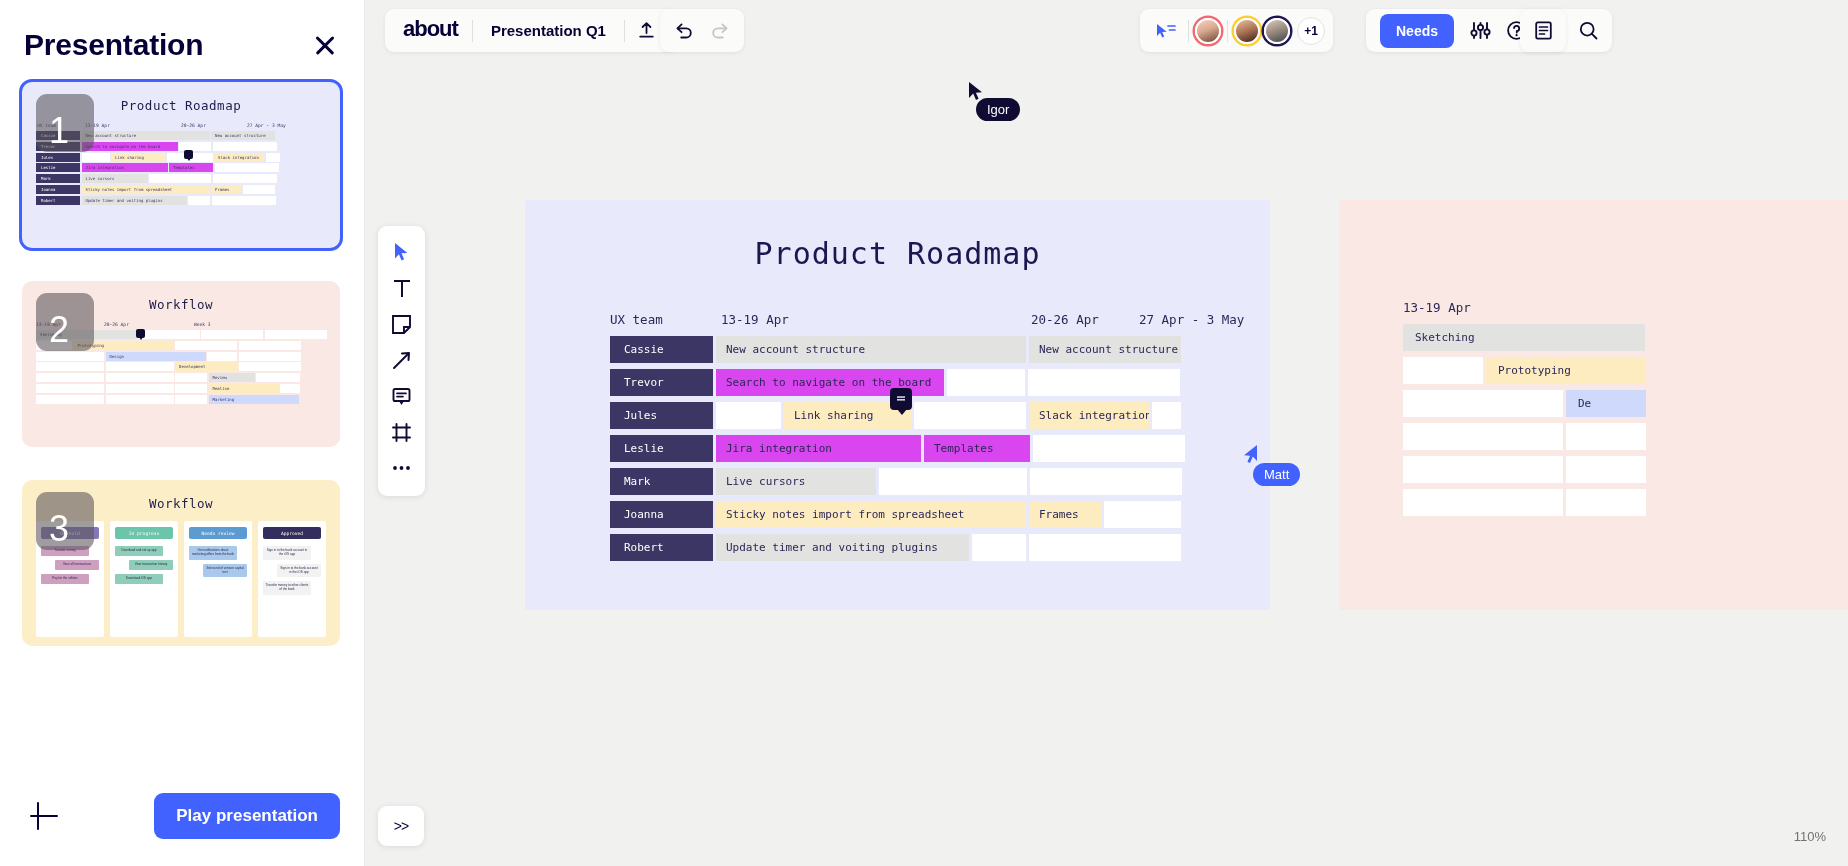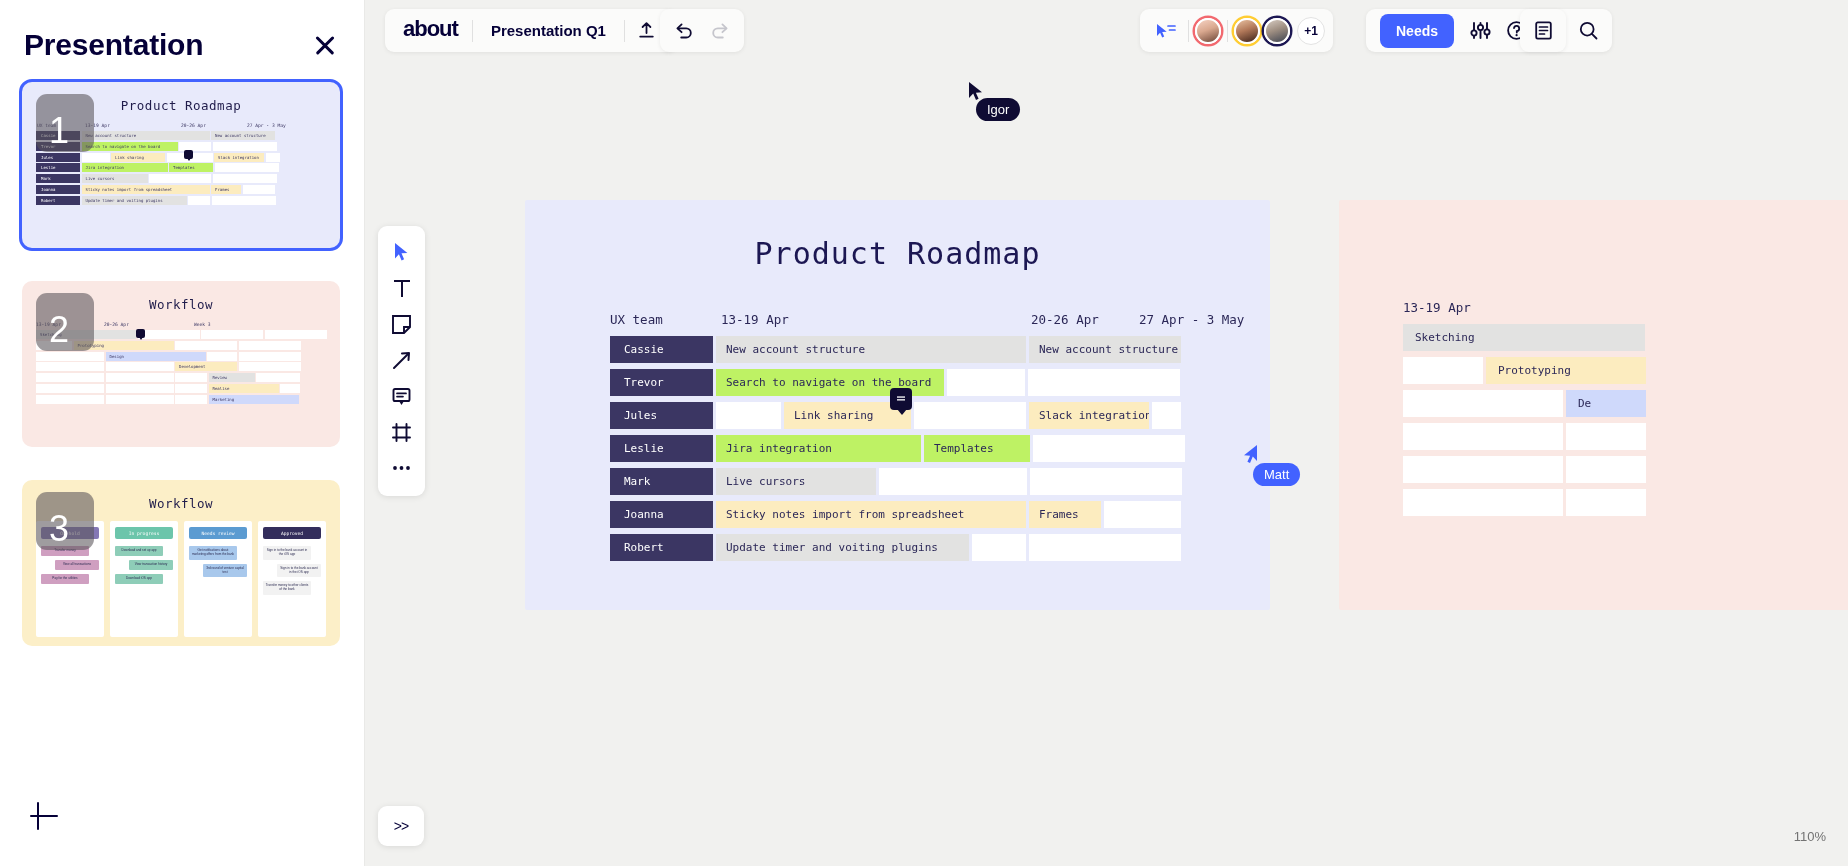--- a/index.html
+++ b/index.html
@@ -71,21 +71,21 @@
   .mini-head span { display: inline-block; }
   .mini-row { display: flex; gap: 1.5px; margin-bottom: 1.8px; height: 9px; align-items: stretch; }
   .mini-name {
     width: 44px; background: #3b3663; color: #fff;
     font-size: 4px; display: flex; align-items: center; padding-left: 5px;
     flex: 0 0 auto;
   }
   .mini-cell { font-size: 4px; color: #3b3663; display: flex; align-items: center; padding-left: 4px; }
   .c-white { background: #fff; }
   .c-gray  { background: #e2e2e1; }
-  .c-lav   { background: #bef264; text-align: center; }
+  .c-lav   { background: #d946ef; text-align: center; }
   .c-yel   { background: #fcecbf; }
 
   
   .w2-head { display:flex; font-size:4.6px; color:#3b3663; margin-bottom:3px; }
   .w2-row { display:flex; gap:1.5px; margin-bottom:1.8px; height:9px; }
   .w2-cell { font-size:4px; color:#3b3663; display:flex; align-items:center; padding-left:4px; }
 
   
   .k-cols { display: flex; gap: 6px; height: 116px; margin-top: 2px; }
   .k-col { flex: 1; background: #fff; border-radius: 2px; padding: 6px 5px; position: relative; }
@@ -672,14 +672,15 @@
               <div class="k-note" style="background: rgb(242, 242, 242); margin-left: 0px; margin-right: 10px;">Sign in to the bank account in the iOS app</div>
               <div class="k-note" style="background: rgb(242, 242, 242); margin-left: 14px; margin-right: 0px;">Sign in to the bank account in the iOS app</div>
               <div class="k-note" style="background: rgb(242, 242, 242); margin-left: 0px; margin-right: 10px;">Transfer money to other clients of the bank</div>
             </div>
           </div>
         </div>
       </div>
     </div>
   <div id="panel-footer">
     <div id="add-slide-button"></div>
+    <button id="play-presentation-button">Play presentation</button>
   </div>
 </div>
 
 </body></html>

